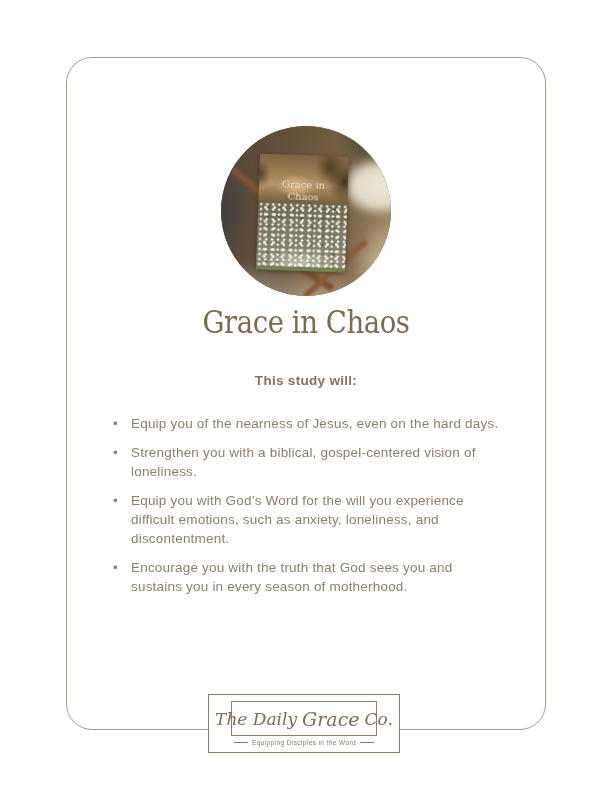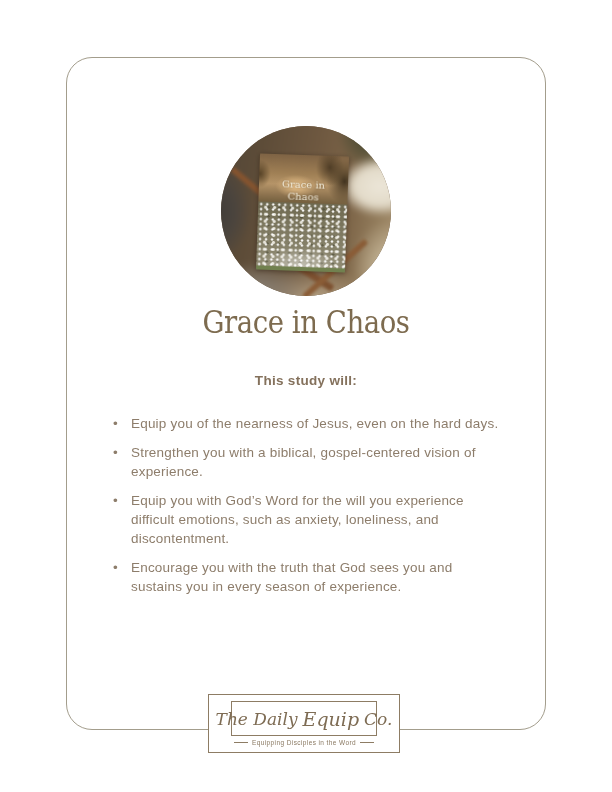--- a/index.html
+++ b/index.html
@@ -105,36 +105,36 @@
 
   <div class="heading">This study will:</div>
 
   <div class="bullets">
     <div class="bullet">
       <span class="dot">•</span>
       <span class="btext">Equip you of the nearness of Jesus, even on the hard days.</span>
     </div>
     <div class="bullet">
       <span class="dot">•</span>
-      <span class="btext">Strengthen you with a biblical, gospel-centered vision of experience.</span>
+      <span class="btext">Strengthen you with a biblical, gospel-centered vision of loneliness.</span>
     </div>
     <div class="bullet">
       <span class="dot">•</span>
       <span class="btext">Equip you with God’s Word for the will you experience difficult emotions, such as anxiety, loneliness, and discontentment.</span>
     </div>
     <div class="bullet">
       <span class="dot">•</span>
-      <span class="btext">Encourage you with the truth that God sees you and sustains you in every season of experience.</span>
+      <span class="btext">Encourage you with the truth that God sees you and sustains you in every season of motherhood.</span>
     </div>
   </div>
 
   <div class="logo">
     <div class="logo-frame">
       <span>The Daily</span>
-      <span class="ls">Equip</span>
+      <span class="ls">Grace</span>
       <span>Co.</span>
     </div>
     <div class="tagline-row">
       <span class="tl-line"></span>
       <span class="tagline">Equipping Disciples in the Word</span>
       <span class="tl-line"></span>
     </div>
   </div>
 
 </div>

